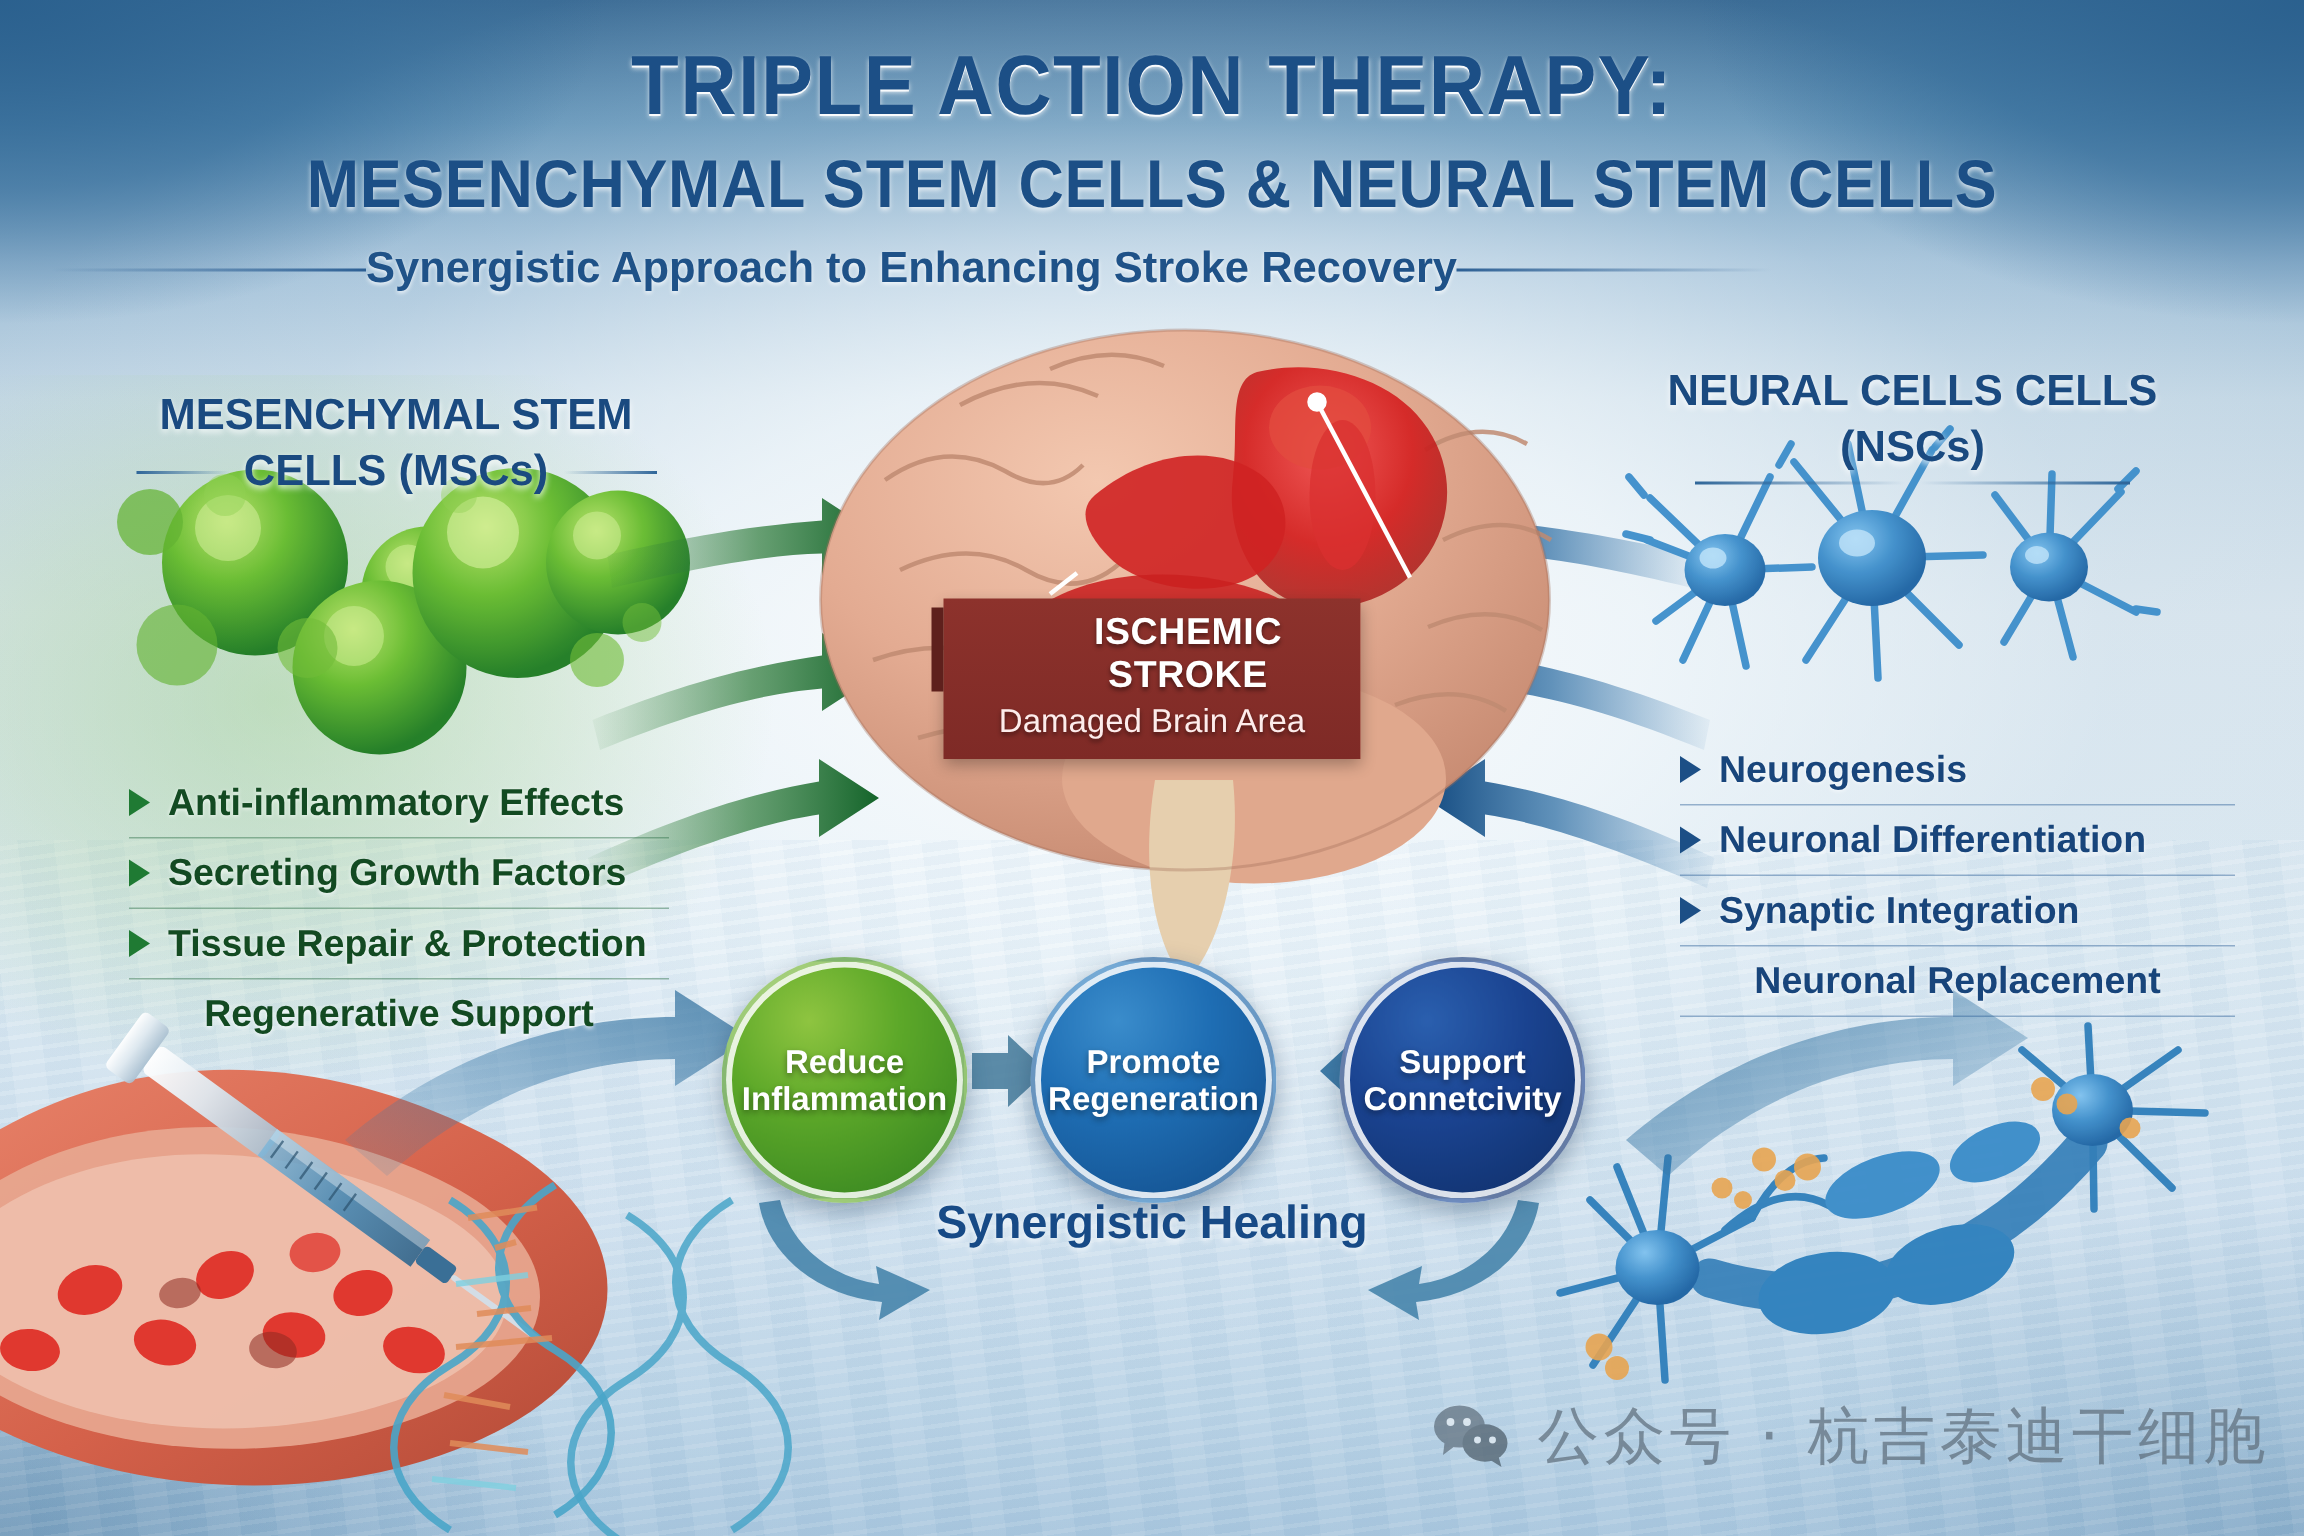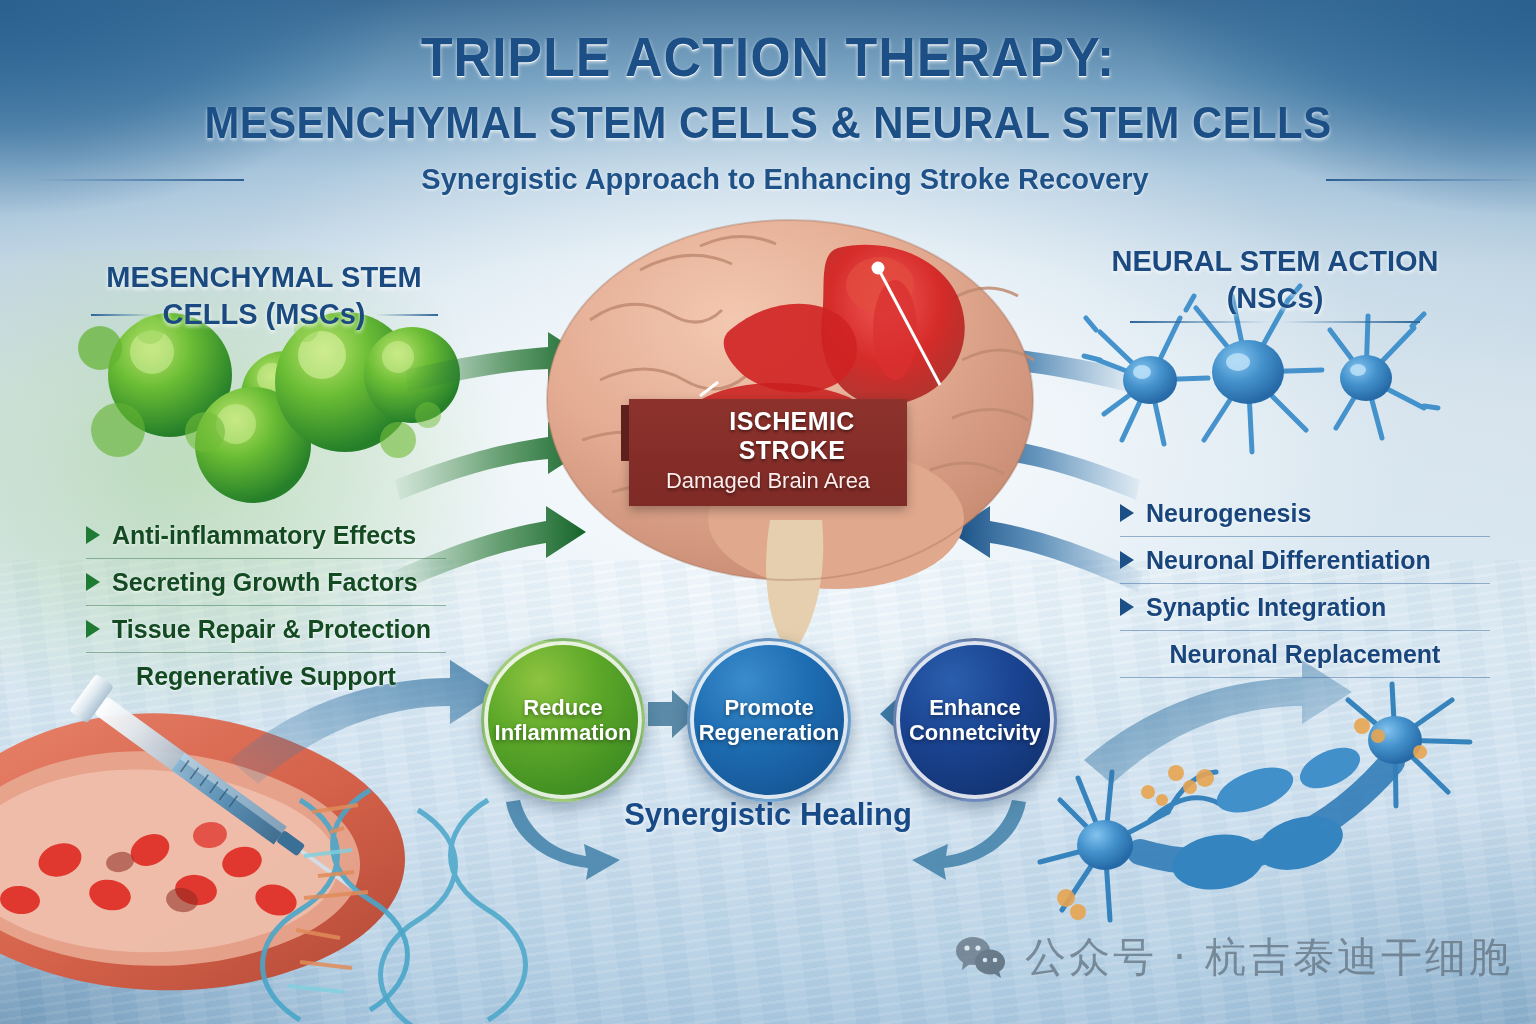--- a/index.html
+++ b/index.html
@@ -48,21 +48,21 @@
     color:#1c4f86; font-stretch:condensed;
     transform:scaleX(.93); transform-origin:center;
     text-shadow:0 2px 4px rgba(255,255,255,.75), 0 1px 0 rgba(255,255,255,.9);
   }
   .t2 {
     font-size:45px; font-weight:bold; letter-spacing:0.5px; margin-top:8px;
     color:#1c4f86; transform:scaleX(.93); transform-origin:center;
     text-shadow:0 2px 4px rgba(255,255,255,.7);
   }
   .subtitle-row {
-    margin-top:14px; display:flex; align-items:center; justify-content:space-between; margin-left:34px;
+    margin-top:14px; display:flex; align-items:center; justify-content:flex-start; margin-left:34px;
   }
   .sub-rule { height:2px; width:210px; background:linear-gradient(to right, rgba(40,95,150,0), #2c5f94); }
   .sub-rule.r { background:linear-gradient(to left, rgba(40,95,150,0), #2c5f94); }
   .subtitle { font-size:29px; font-weight:bold; color:#1f5288; white-space:nowrap;
     text-shadow:0 1px 3px rgba(255,255,255,.8); }
 
   
   .col-head {
     position:absolute; font-weight:bold; color:#1a4a80; font-size:29px; line-height:1.28;
     text-shadow:0 2px 4px rgba(255,255,255,.85);
@@ -406,21 +406,21 @@
     <div class="b-row">
       <span class="tri"></span>
       <span class="b-txt">Tissue Repair &amp; Protection</span>
     </div>
     <div class="b-row last">
       <span class="b-txt">Regenerative Support</span>
     </div>
   </div>
 
   <div class="col-head" id="nsc-head">
-    <div>NEURAL STEM ACTION (NSCs)</div>
+    <div>NEURAL CELLS CELLS (NSCs)</div>
     <div class="head-l2" style="margin-top:4px">
       <div class="hrule left" style="width:140px"></div>
       <div class="hrule" style="width:140px"></div>
     </div>
   </div>
 
   <div class="bullets" id="nsc-list">
     <div class="b-row">
       <span class="tri"></span>
       <span class="b-txt">Neurogenesis</span>
@@ -450,21 +450,21 @@
     </div>
   </div>
   <div class="circ" id="c2">
     <div>
       <span>Promote</span>
       <span>Regeneration</span>
     </div>
   </div>
   <div class="circ" id="c3">
     <div>
-      <span>Enhance</span>
+      <span>Support</span>
       <span>Connetcivity</span>
     </div>
   </div>
 
   <div id="synergy">Synergistic Healing</div>
 
   <div id="watermark">
     <svg width="54" height="44" viewBox="0 0 54 44">
       <ellipse cx="18" cy="15" rx="17" ry="14" fill="#5f6f7d"></ellipse>
       <path d="M8,26 L7,34 L15,28 Z" fill="#5f6f7d"></path>

